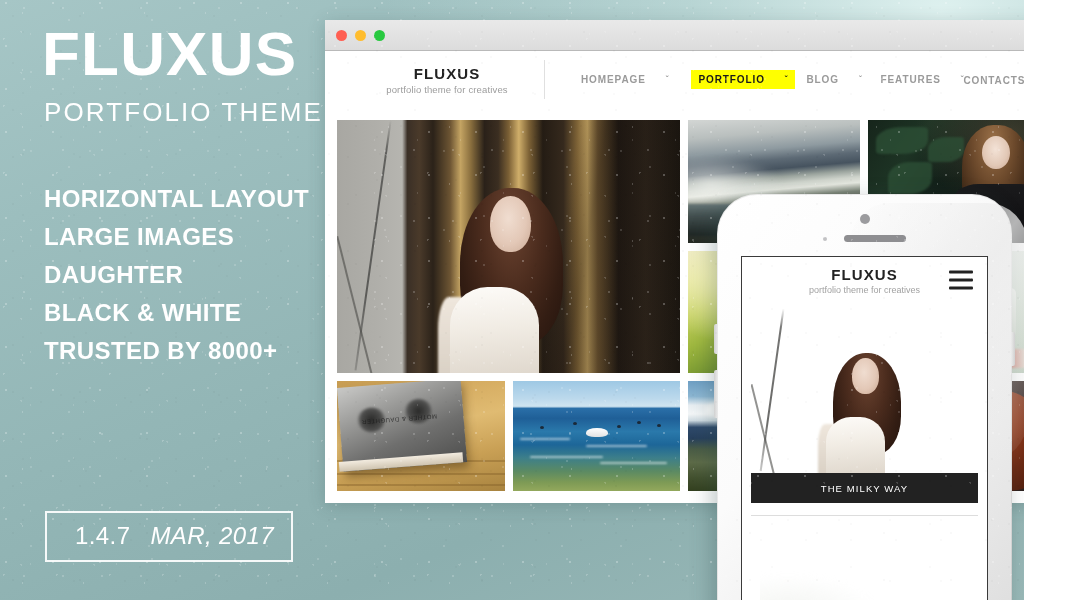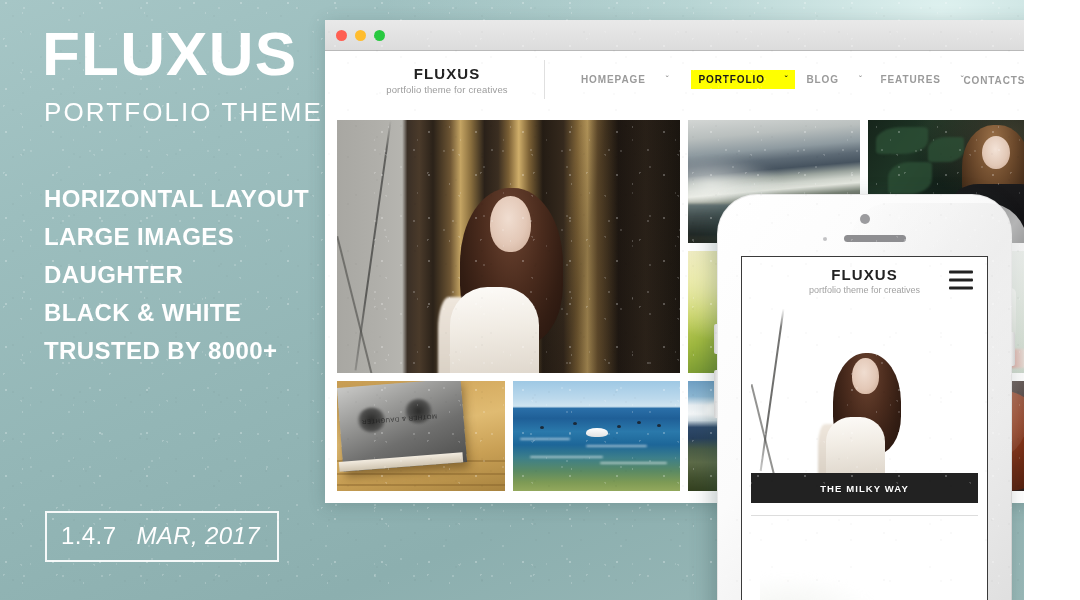--- a/index.html
+++ b/index.html
@@ -57,21 +57,21 @@
 
   #feature-list { position: absolute; left: 44px; top: 180px; }
   .feature-item {
     font-size: 24px; font-weight: 700; color: #ffffff;
     letter-spacing: .4px; line-height: 38px; white-space: nowrap;
   }
 
   #version-badge {
     position: absolute; left: 45px; top: 511px;
     border: 2px solid rgba(255,255,255,.92);
-    padding: 9px 17px 10px 14px;
+    padding: 9px 17px 10px 28px;
     display: flex; align-items: baseline; gap: 20px;
   }
   #version-badge .v-num  { font-size: 24px; color: #fff; letter-spacing: .4px; }
   #version-badge .v-date { font-size: 24px; color: #fff; letter-spacing: .4px; font-style: italic; }
 
   
   #browser {
     position: absolute; left: 325px; top: 20px;
     width: 755px; height: 483px;
     background: #ffffff;
@@ -382,21 +382,21 @@
   #hamburger { position: absolute; right: 14px; top: 50%; transform: translateY(-50%);
                width: 24px; display: flex; flex-direction: column; gap: 5px; }
   #hamburger span { display: block; height: 3px; background: #222; border-radius: 1px; }
 
   #phone-card1 { position: absolute; left: 9px; top: 52px; right: 9px; height: 194px; overflow: hidden; }
   #phone-card1 .img { position: absolute; left:0; top:0; right:0; height: 164px; overflow:hidden; }
   #phone-caption {
     position: absolute; left: 0; right: 0; bottom: 0; height: 30px;
     background: #222; color: #fff;
     display: flex; align-items: center; justify-content: center;
-    font-size: 9.5px; font-weight: 700; letter-spacing: 1.1px;
+    font-size: 9.5px; font-weight: 400; letter-spacing: 1.1px;
   }
   #phone-card2 { position: absolute; left: 9px; top: 258px; right: 9px; height: 175px; overflow: hidden;
                  border-top: 1px solid #ddd; padding-top: 9px; }
   #phone-card2 .img { position: absolute; left: 9px; top: 9px; right: 9px; bottom: 0; overflow: hidden; }
 </style>
 </head>
 <body>
 
 <div id="stage">
 

